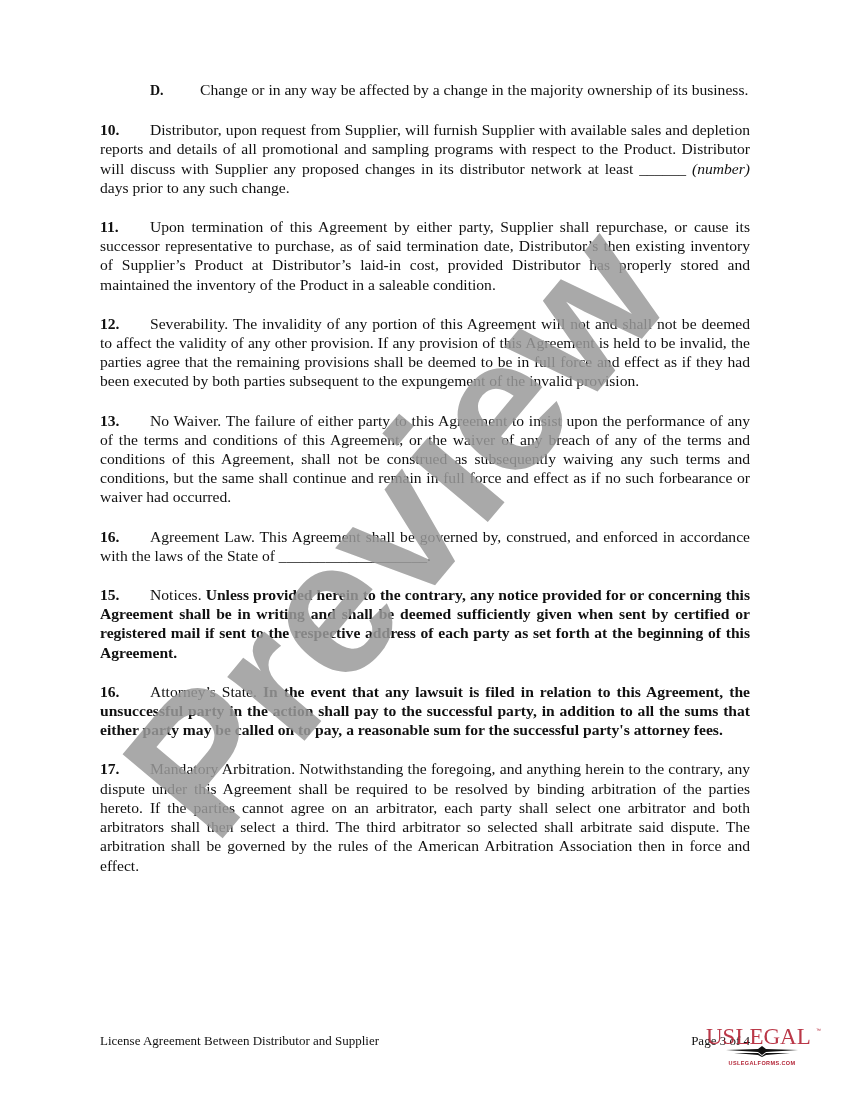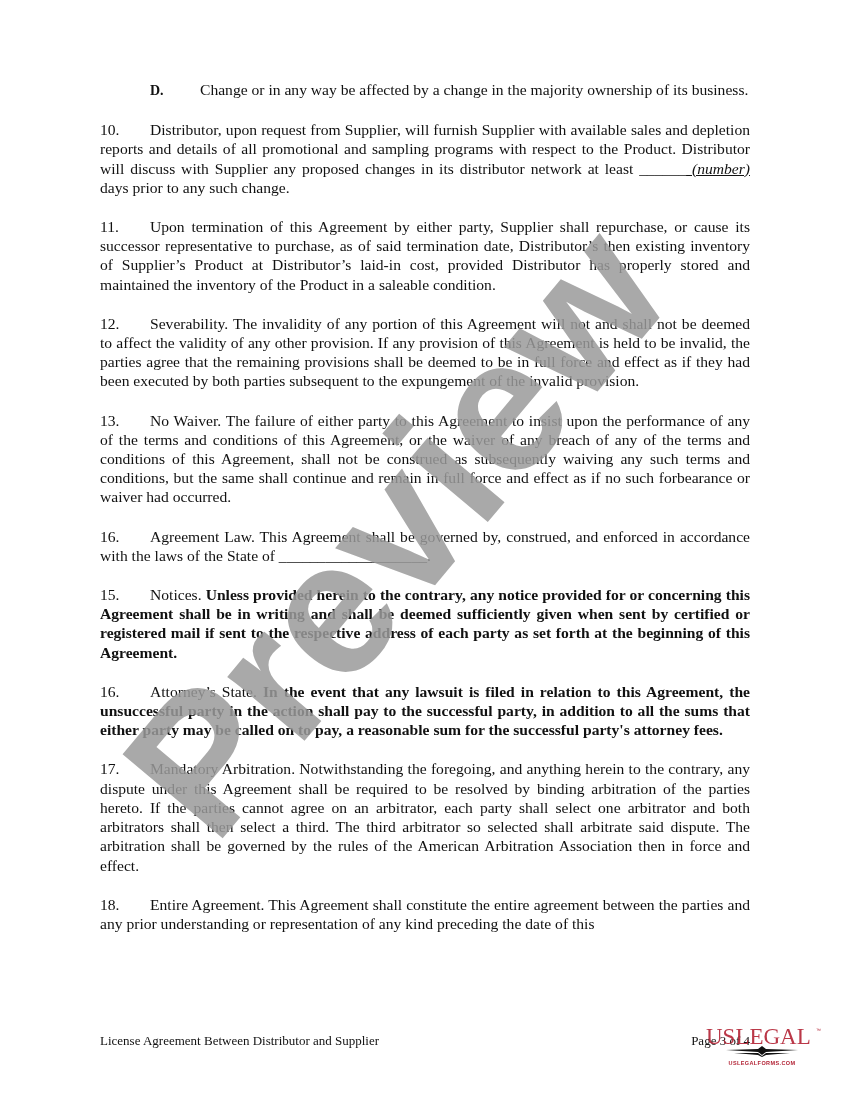--- a/index.html
+++ b/index.html
@@ -4,24 +4,24 @@
 <style>
   html, body { margin: 0; padding: 0; background: #ffffff; }
   body { width: 850px; height: 1100px; position: relative; overflow: hidden;
          font-family: "Liberation Serif", "DejaVu Serif", serif; color: #111; }
   .page { position: absolute; left: 0; top: 0; width: 850px; height: 864px; }
   .content { position: absolute; left: 100px; top: 80px; width: 650px; font-size: 15.6px; line-height: 19.2px; }
   p { margin: 0; text-align: justify; }
   .sub { margin-left: 50px; }
   .sub .lbl { font-weight: bold; font-size: 14px; display: inline-block; width: 50px; }
   .clause { margin-top: 20px; }
-  .clause .num { font-weight: normal; display: inline-block; width: 50px; }
+  .clause .num { font-weight: bold; display: inline-block; width: 50px; }
   .clause .head { font-weight: normal; }
   .clause.allbold { font-weight: bold; }
-  .ital { font-style: italic; text-decoration: underline; }
+  .ital { font-style: italic; }
   .footer { position: absolute; top: 1033px; left: 100px; width: 650px; font-size: 13px; }
   .footer .left { position: absolute; left: 0; top: 0; }
   .footer .right { position: absolute; right: 0; top: 0; }
   .watermark { position: absolute; left: 80px; top: 230px; width: 700px; height: 620px; pointer-events: none; }
   .logo { position: absolute; left: 706px; top: 1024px; width: 116px; height: 44px; }
 </style>
 </head>
 <body>
 
 <div class="page">
@@ -56,23 +56,20 @@
     </p>
 
     <p class="clause allbold">
       <span class="num">16.</span><span class="head">Attorney’s State.</span><span> In the event that any lawsuit is filed in relation to this Agreement, the unsuccessful party in the action shall pay to the successful party, in addition to all the sums that either party may be called on to pay, a reasonable sum for the successful party's attorney fees.</span>
     </p>
 
     <p class="clause">
       <span class="num">17.</span><span class="head">Mandatory Arbitration.</span><span> Notwithstanding the foregoing, and anything herein to the contrary, any dispute under this Agreement shall be required to be resolved by binding arbitration of the parties hereto. If the parties cannot agree on an arbitrator, each party shall select one arbitrator and both arbitrators shall then select a third. The third arbitrator so selected shall arbitrate said dispute. The arbitration shall be governed by the rules of the American Arbitration Association then in force and effect.</span>
     </p>
 
-    <p class="clause">
-      <span class="num">18.</span><span class="head">Entire Agreement.</span><span>   This Agreement shall constitute the entire agreement between the parties and any prior understanding or representation of any kind preceding the date of this</span>
-    </p>
   </div>
 
   <svg class="watermark" viewBox="0 0 700 620">
     <text x="350" y="350" text-anchor="middle" font-family="Liberation Sans, DejaVu Sans, sans-serif" font-weight="bold" font-size="190" fill="#9a9a9a" fill-opacity="0.85" transform="rotate(-50 350 330)">Preview</text>
   </svg>
 
   <div class="footer">
     <span class="left">License Agreement Between Distributor and Supplier</span>
     <span class="right">Page 3 of 4</span>
   </div>

